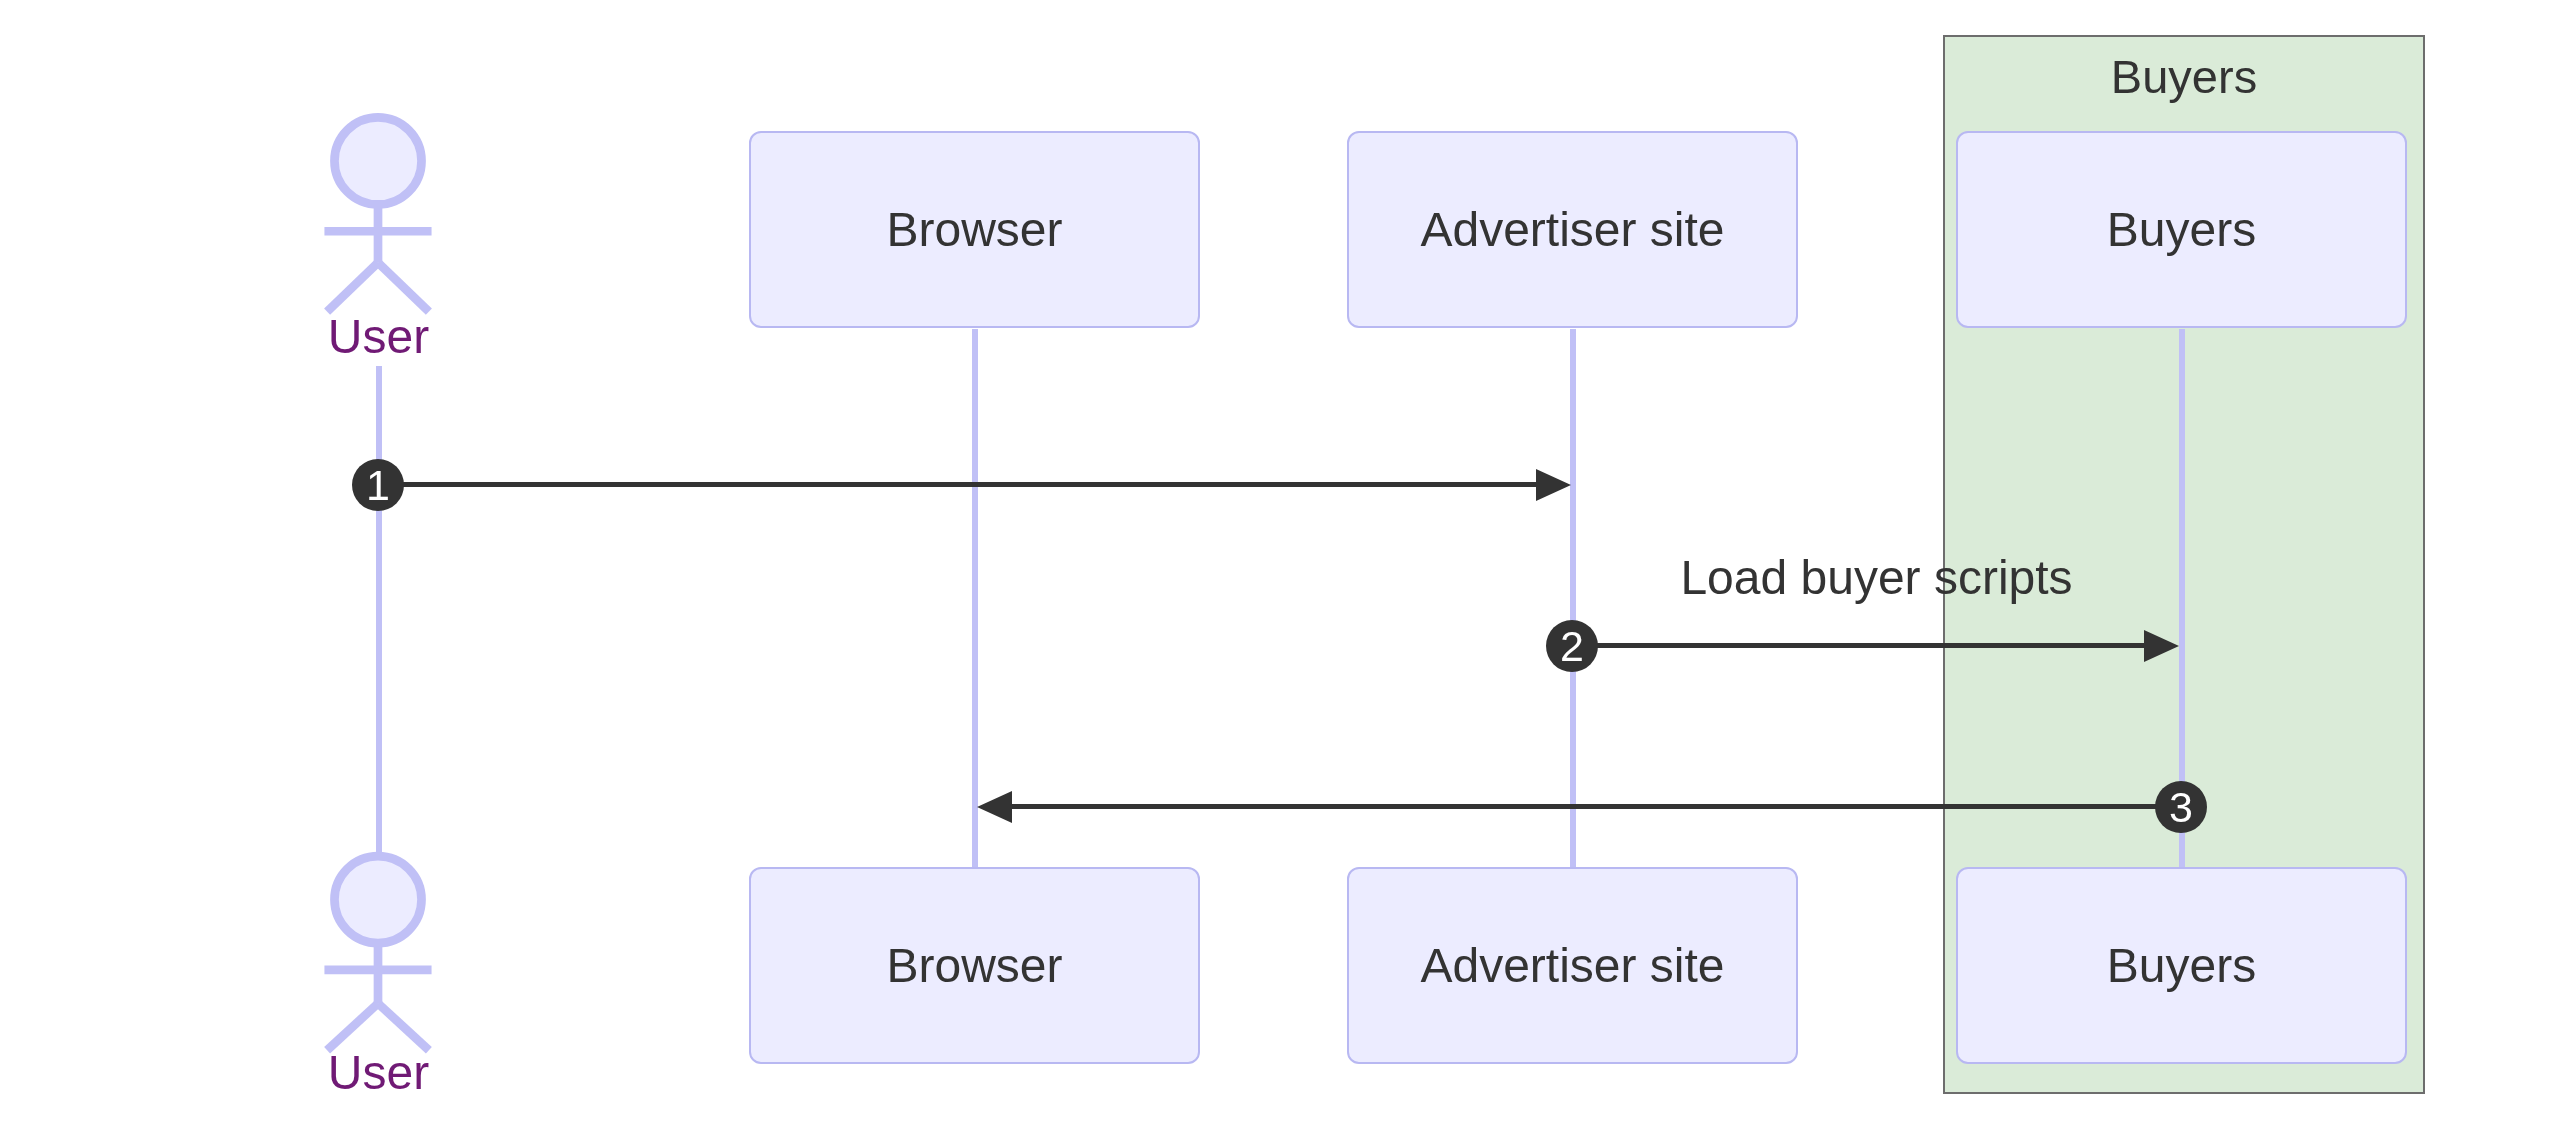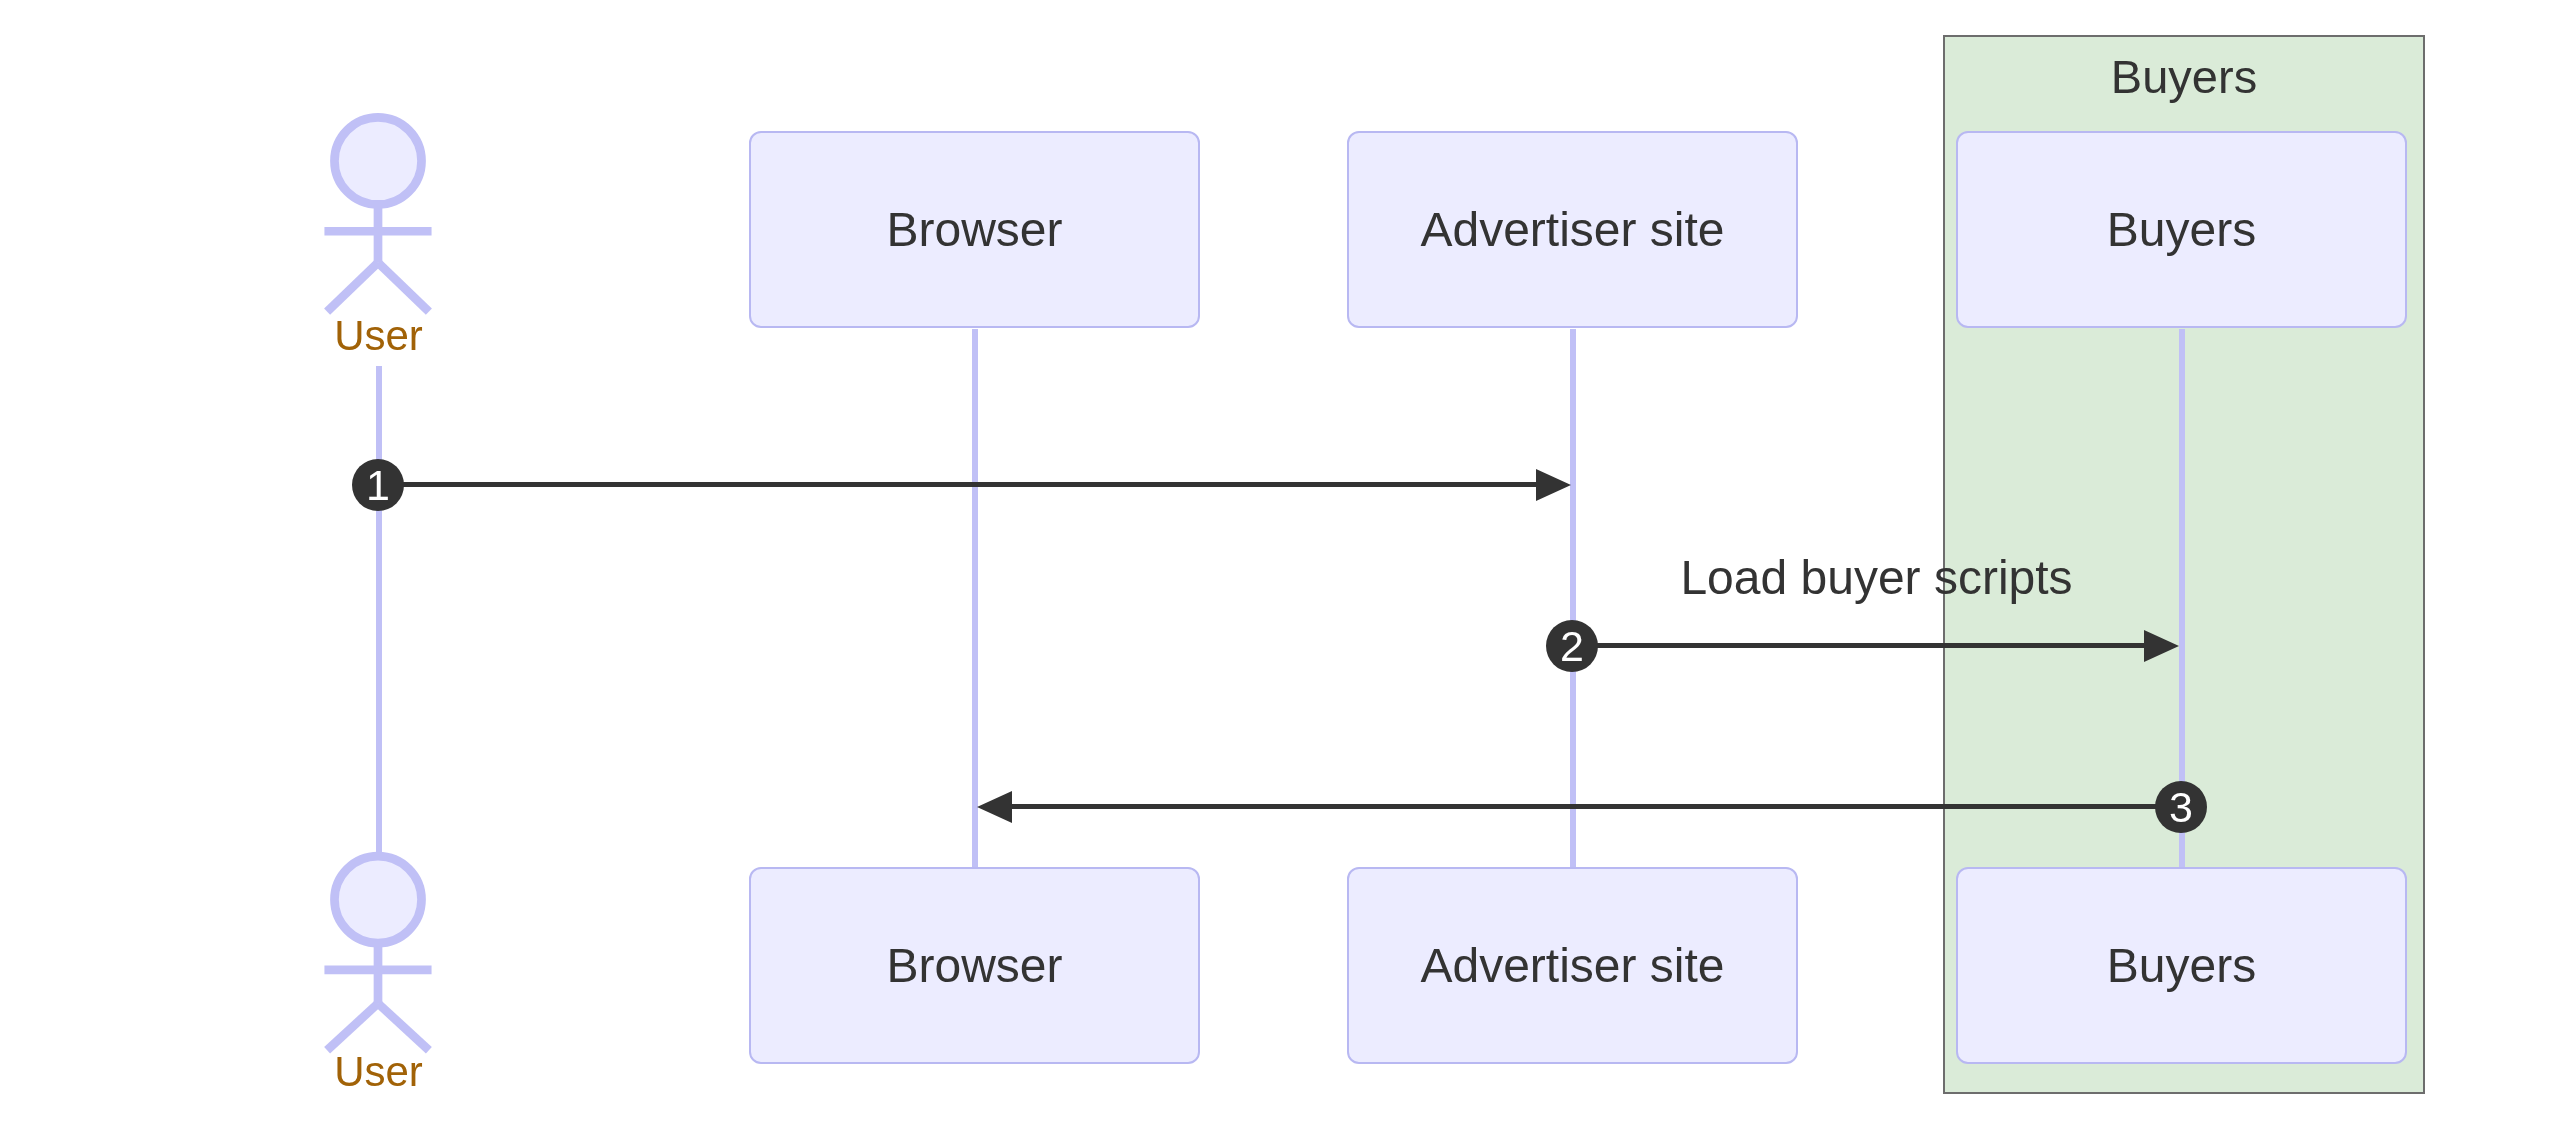--- a/index.html
+++ b/index.html
@@ -38,21 +38,21 @@
     border-radius: 12px;
     display: flex; align-items: center; justify-content: center;
     font-size: 48px; color: #333333;
     z-index: 3;
   }
 
   
   .actor-svg { z-index: 3; }
   .actor-label {
     display: flex; align-items: center; justify-content: center;
-    font-size: 42px; color: #a16207; z-index: 3;
+    font-size: 48px; color: #701a75; z-index: 3;
   }
 
   
   .msg-label {
     display: flex; align-items: center; justify-content: center;
     font-size: 48px; color: #333333; z-index: 4;
     white-space: nowrap;
   }
   .msg-line { height: 5.4px; background: #333333; z-index: 4; }
   .arrow-right {

